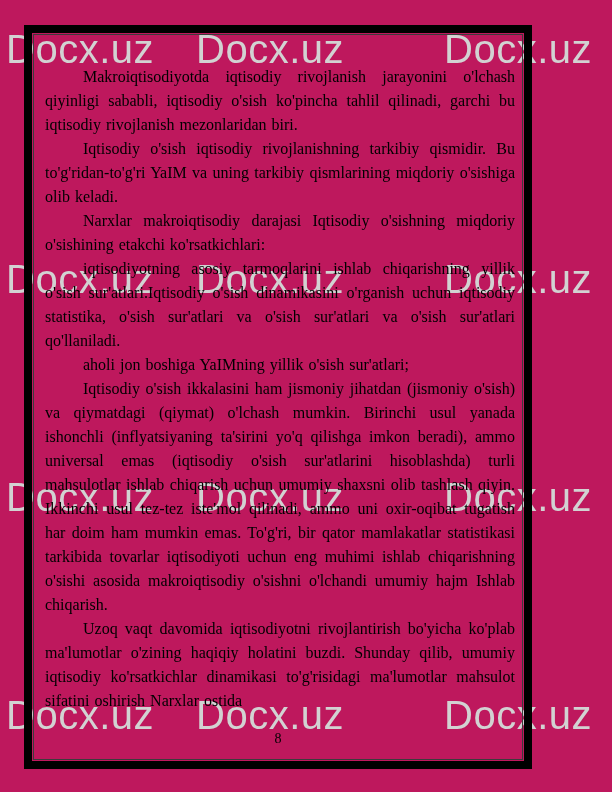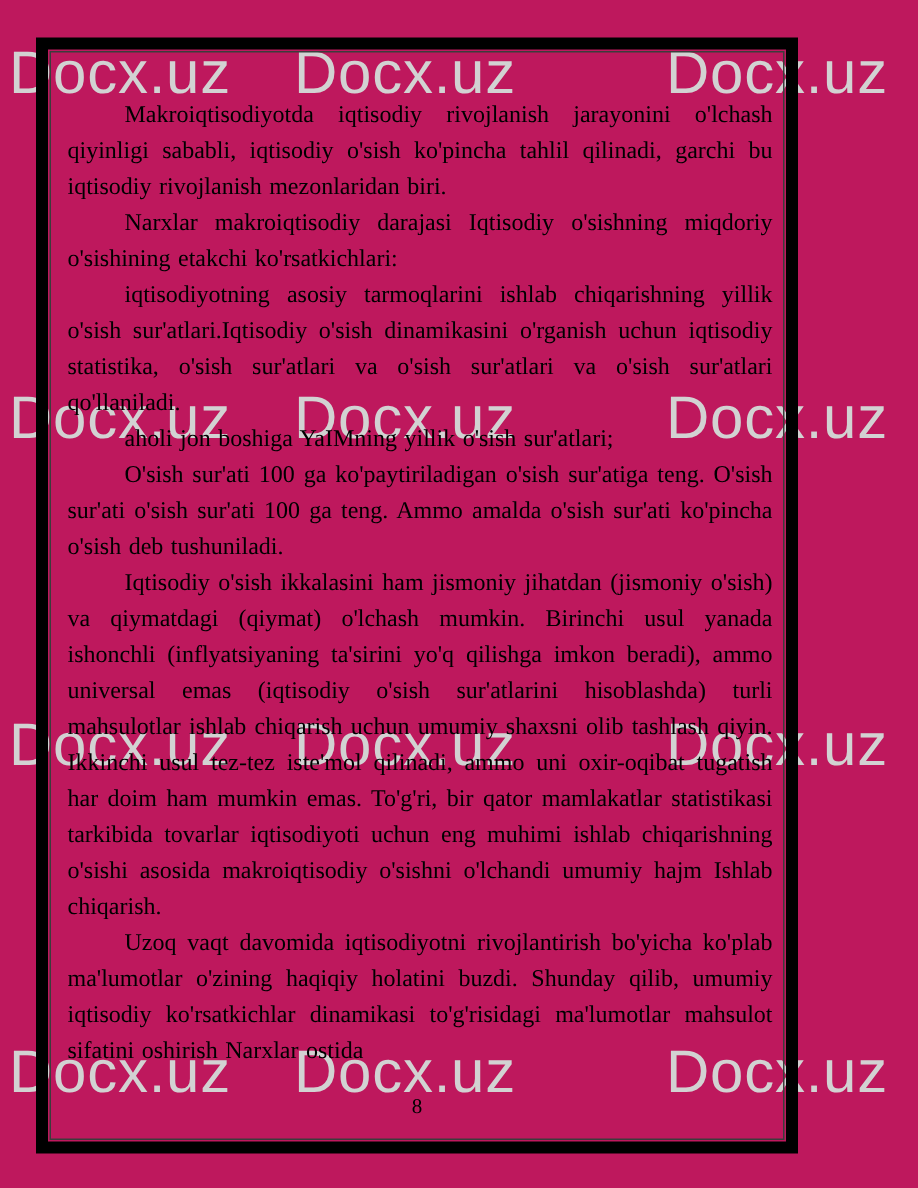--- a/index.html
+++ b/index.html
@@ -78,23 +78,23 @@
       <span class="watermark" style="color: rgb(210, 210, 210); top: 477px; left: 196px;">Docx.uz</span>
       <span class="watermark" style="color: rgb(210, 210, 210); top: 477px; left: 444px;">Docx.uz</span>
       <span class="watermark" style="color: rgb(210, 210, 210); top: 695px; left: 6px;">Docx.uz</span>
       <span class="watermark" style="color: rgb(210, 210, 210); top: 695px; left: 196px;">Docx.uz</span>
       <span class="watermark" style="color: rgb(210, 210, 210); top: 695px; left: 444px;">Docx.uz</span>
     </div>
   <div class="border-box" style="border-color: rgb(0, 0, 0);">
     <div class="inner-border" style="border-color: rgb(60, 60, 60);">
       <div class="content" style="color: rgb(0, 0, 0);">
           <p class="para">Makroiqtisodiyotda iqtisodiy rivojlanish jarayonini o'lchash qiyinligi sababli, iqtisodiy o'sish ko'pincha tahlil qilinadi, garchi bu iqtisodiy rivojlanish mezonlaridan biri.</p>
+          <p class="para">Iqtisodiy o'sish iqtisodiy rivojlanishning tarkibiy qismidir. Bu to'g'ridan-to'g'ri YaIM va uning tarkibiy qismlarining miqdoriy o'sishiga olib keladi.</p>
           <p class="para">Narxlar makroiqtisodiy darajasi Iqtisodiy o'sishning miqdoriy o'sishining etakchi ko'rsatkichlari:</p>
           <p class="para">iqtisodiyotning asosiy tarmoqlarini ishlab chiqarishning yillik o'sish sur'atlari.Iqtisodiy o'sish dinamikasini o'rganish uchun iqtisodiy statistika, o'sish sur'atlari va o'sish sur'atlari va o'sish sur'atlari qo'llaniladi.</p>
           <p class="para">aholi jon boshiga YaIMning yillik o'sish sur'atlari;</p>
-          <p class="para">O'sish sur'ati 100 ga ko'paytiriladigan o'sish sur'atiga teng. O'sish sur'ati o'sish sur'ati 100 ga teng. Ammo amalda o'sish sur'ati ko'pincha o'sish deb tushuniladi.</p>
           <p class="para">Iqtisodiy o'sish ikkalasini ham jismoniy jihatdan (jismoniy o'sish) va qiymatdagi (qiymat) o'lchash mumkin. Birinchi usul yanada ishonchli (inflyatsiyaning ta'sirini yo'q qilishga imkon beradi), ammo universal emas (iqtisodiy o'sish sur'atlarini hisoblashda) turli mahsulotlar ishlab chiqarish uchun umumiy shaxsni olib tashlash qiyin. Ikkinchi usul tez-tez iste'mol qilinadi, ammo uni oxir-oqibat tugatish har doim ham mumkin emas. To'g'ri, bir qator mamlakatlar statistikasi tarkibida tovarlar iqtisodiyoti uchun eng muhimi ishlab chiqarishning o'sishi asosida makroiqtisodiy o'sishni o'lchandi umumiy hajm Ishlab chiqarish.</p>
           <p class="para">Uzoq vaqt davomida iqtisodiyotni rivojlantirish bo'yicha ko'plab ma'lumotlar o'zining haqiqiy holatini buzdi. Shunday qilib, umumiy iqtisodiy ko'rsatkichlar dinamikasi to'g'risidagi ma'lumotlar mahsulot sifatini oshirish Narxlar ostida</p>
         </div>
       <div class="page-number">8</div>
     </div>
   </div>
 </div>
 
 </body></html>

